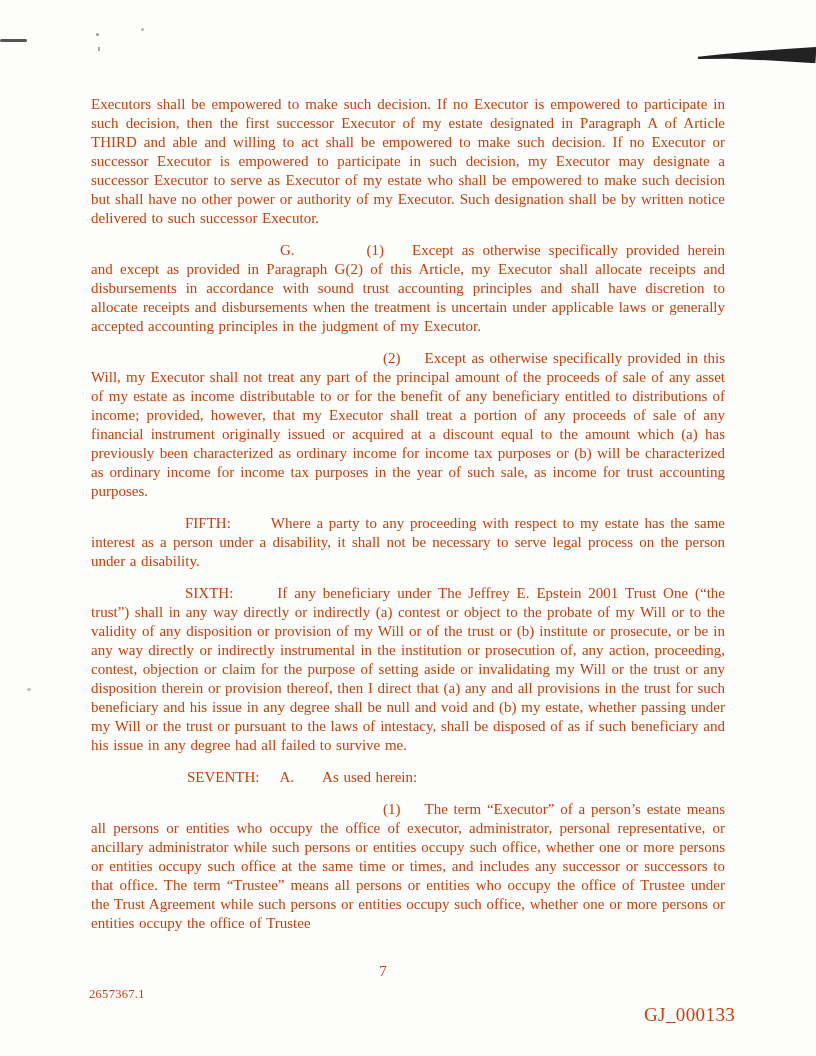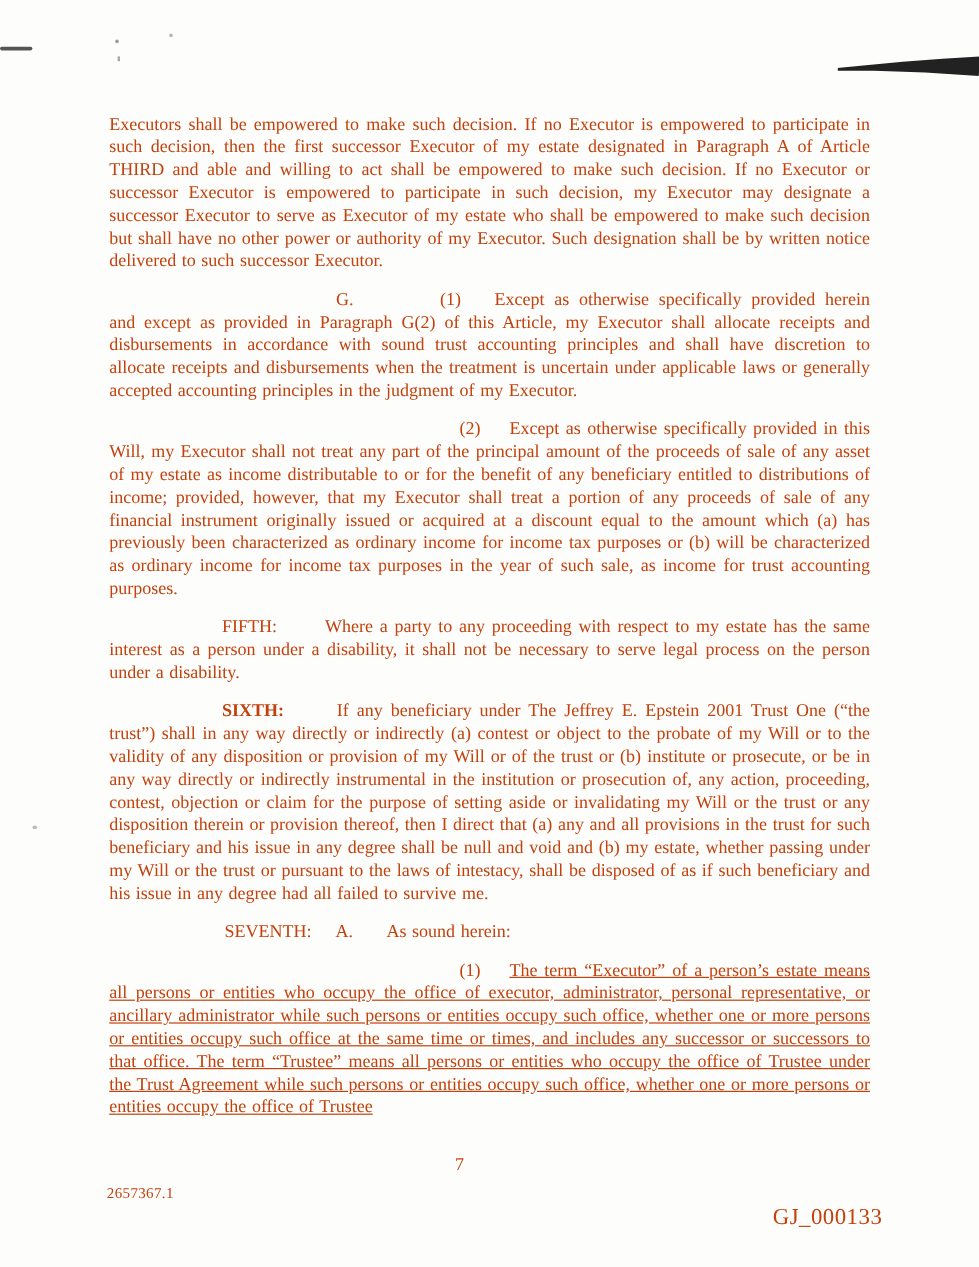--- a/index.html
+++ b/index.html
@@ -20,30 +20,30 @@
     top: 95px;
     width: 634px;
   }
   .para {
     font-size: 15px;
     line-height: 19px;
     text-align: justify;
     margin-bottom: 13px;
     word-spacing: 0.06em;
   }
-  .para:last-child { margin-bottom: 0; text-decoration: underline; }
+  .para:last-child { margin-bottom: 0; }
   .lbl { display: inline-block; white-space: nowrap; }
   
   .lbl-g      { margin-left: 189px; margin-right: 72px; }
   .lbl-g1num  { margin-right: 28px; }
   
   .lbl-deepnum { margin-left: 292px; margin-right: 24px; }
   
   .lbl-fifth  { margin-left: 94px; margin-right: 40px; }
-  .lbl-sixth  { margin-left: 94px; margin-right: 44px; font-weight: bold; }
+  .lbl-sixth  { margin-left: 94px; margin-right: 44px; }
   
   .lbl-seventh { margin-left: 96px; margin-right: 20px; }
   .lbl-sub-a   { margin-right: 28px; }
   .para-oneline { text-align: left; }
 
   .footer-page-number {
     position: absolute;
     top: 963px;
     left: 0;
     width: 766px;
@@ -108,21 +108,21 @@
 
     <p class="para">
       <span class="lbl lbl-fifth">FIFTH:</span><span>Where a party to any proceeding with respect to my estate has the same interest as a person under a disability, it shall not be necessary to serve legal process on the person under a disability.</span>
     </p>
 
     <p class="para">
       <span class="lbl lbl-sixth">SIXTH:</span><span>If any beneficiary under The Jeffrey E. Epstein 2001 Trust One (“the trust”) shall in any way directly or indirectly (a) contest or object to the probate of my Will or to the validity of any disposition or provision of my Will or of the trust or (b) institute or prosecute, or be in any way directly or indirectly instrumental in the institution or prosecution of, any action, proceeding, contest, objection or claim for the purpose of setting aside or invalidating my Will or the trust or any disposition therein or provision thereof, then I direct that (a) any and all provisions in the trust for such beneficiary and his issue in any degree shall be null and void and (b) my estate, whether passing under my Will or the trust or pursuant to the laws of intestacy, shall be disposed of as if such beneficiary and his issue in any degree had all failed to survive me.</span>
     </p>
 
     <p class="para para-oneline">
-      <span class="lbl lbl-seventh">SEVENTH:</span><span class="lbl lbl-sub-a">A.</span><span>As sound herein:</span>
+      <span class="lbl lbl-seventh">SEVENTH:</span><span class="lbl lbl-sub-a">A.</span><span>As used herein:</span>
     </p>
 
     <p class="para">
       <span class="lbl lbl-deepnum">(1)</span><span>The term “Executor” of a person’s estate means all persons or entities who occupy the office of executor, administrator, personal representative, or ancillary administrator while such persons or entities occupy such office, whether one or more persons or entities occupy such office at the same time or times, and includes any successor or successors to that office. The term “Trustee” means all persons or entities who occupy the office of Trustee under the Trust Agreement while such persons or entities occupy such office, whether one or more persons or entities occupy the office of Trustee</span>
     </p>
 
   </div>
 
   <div class="footer-page-number">7</div>
 

